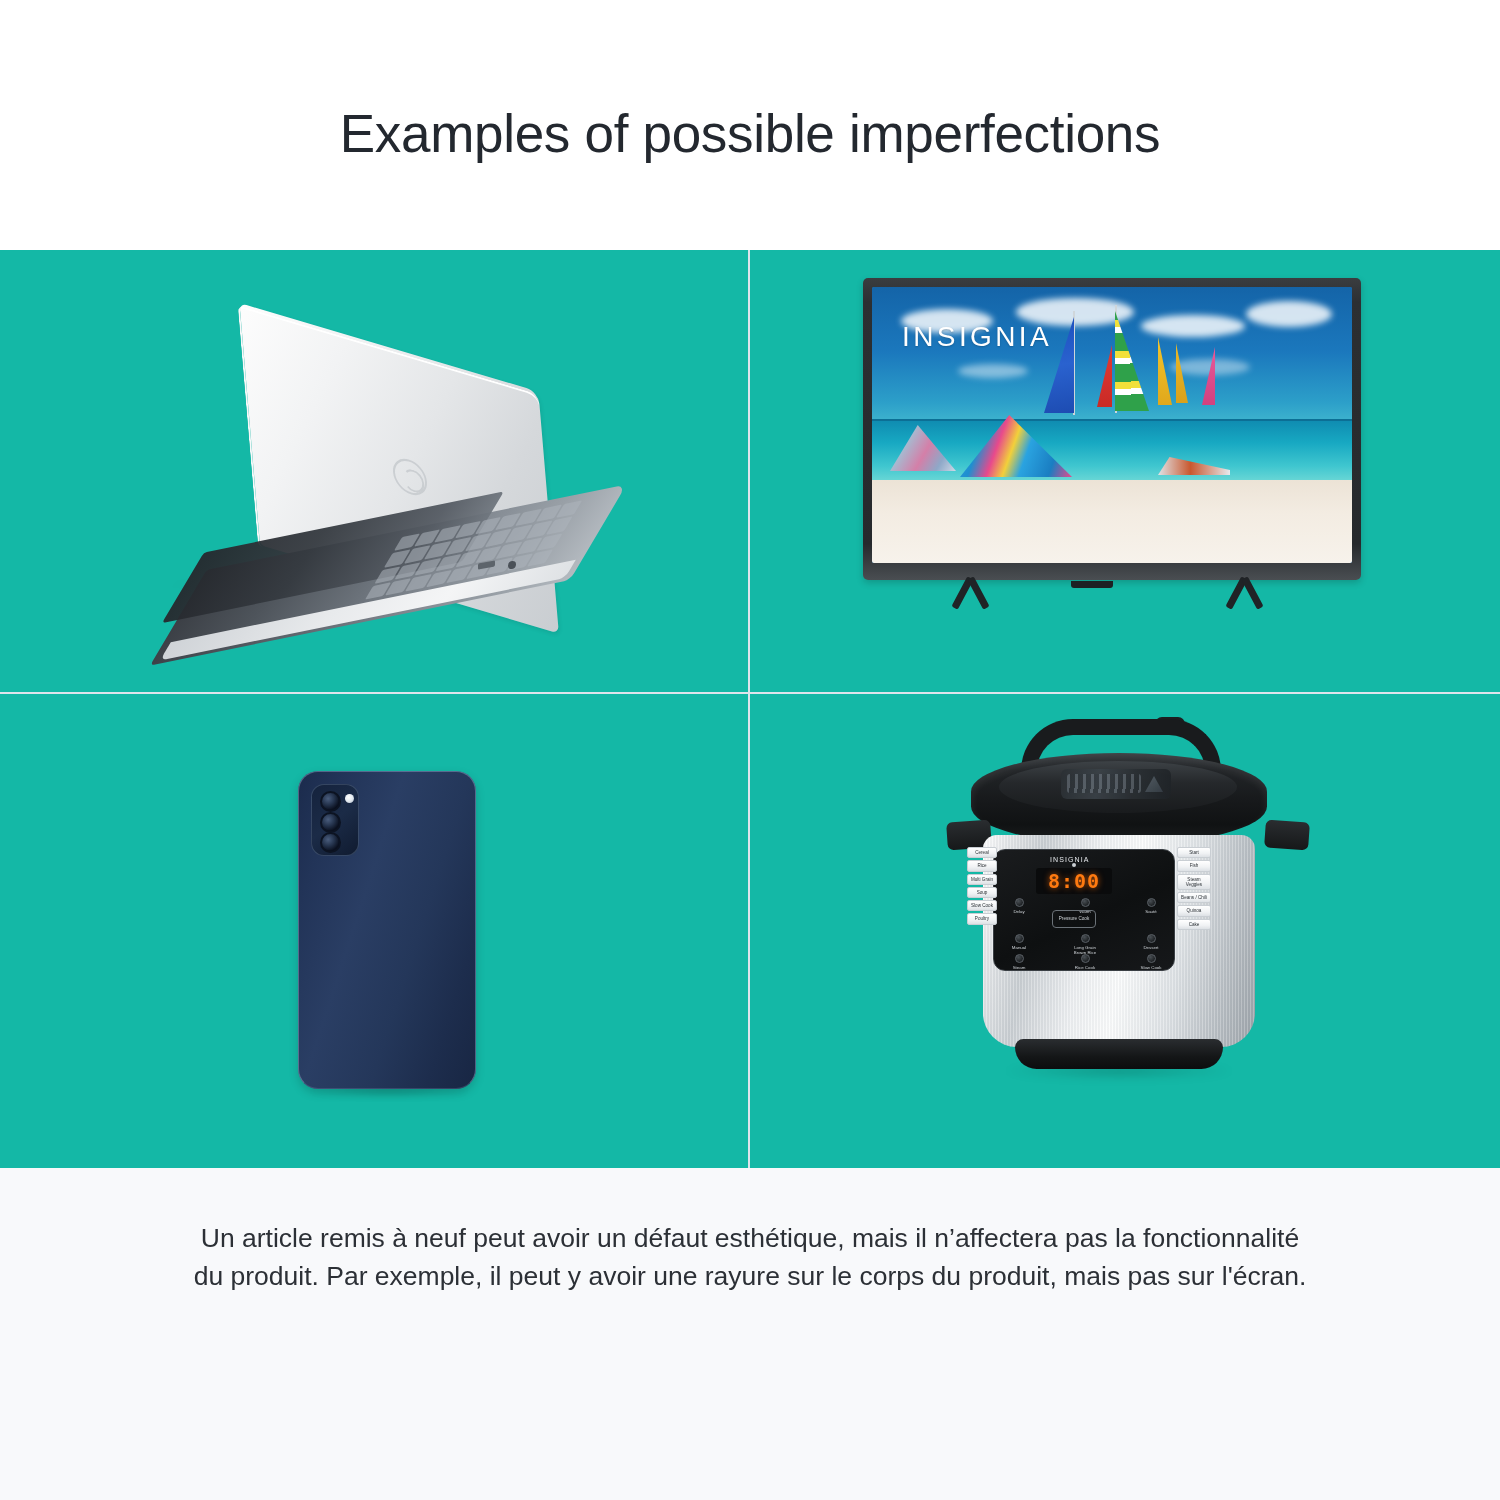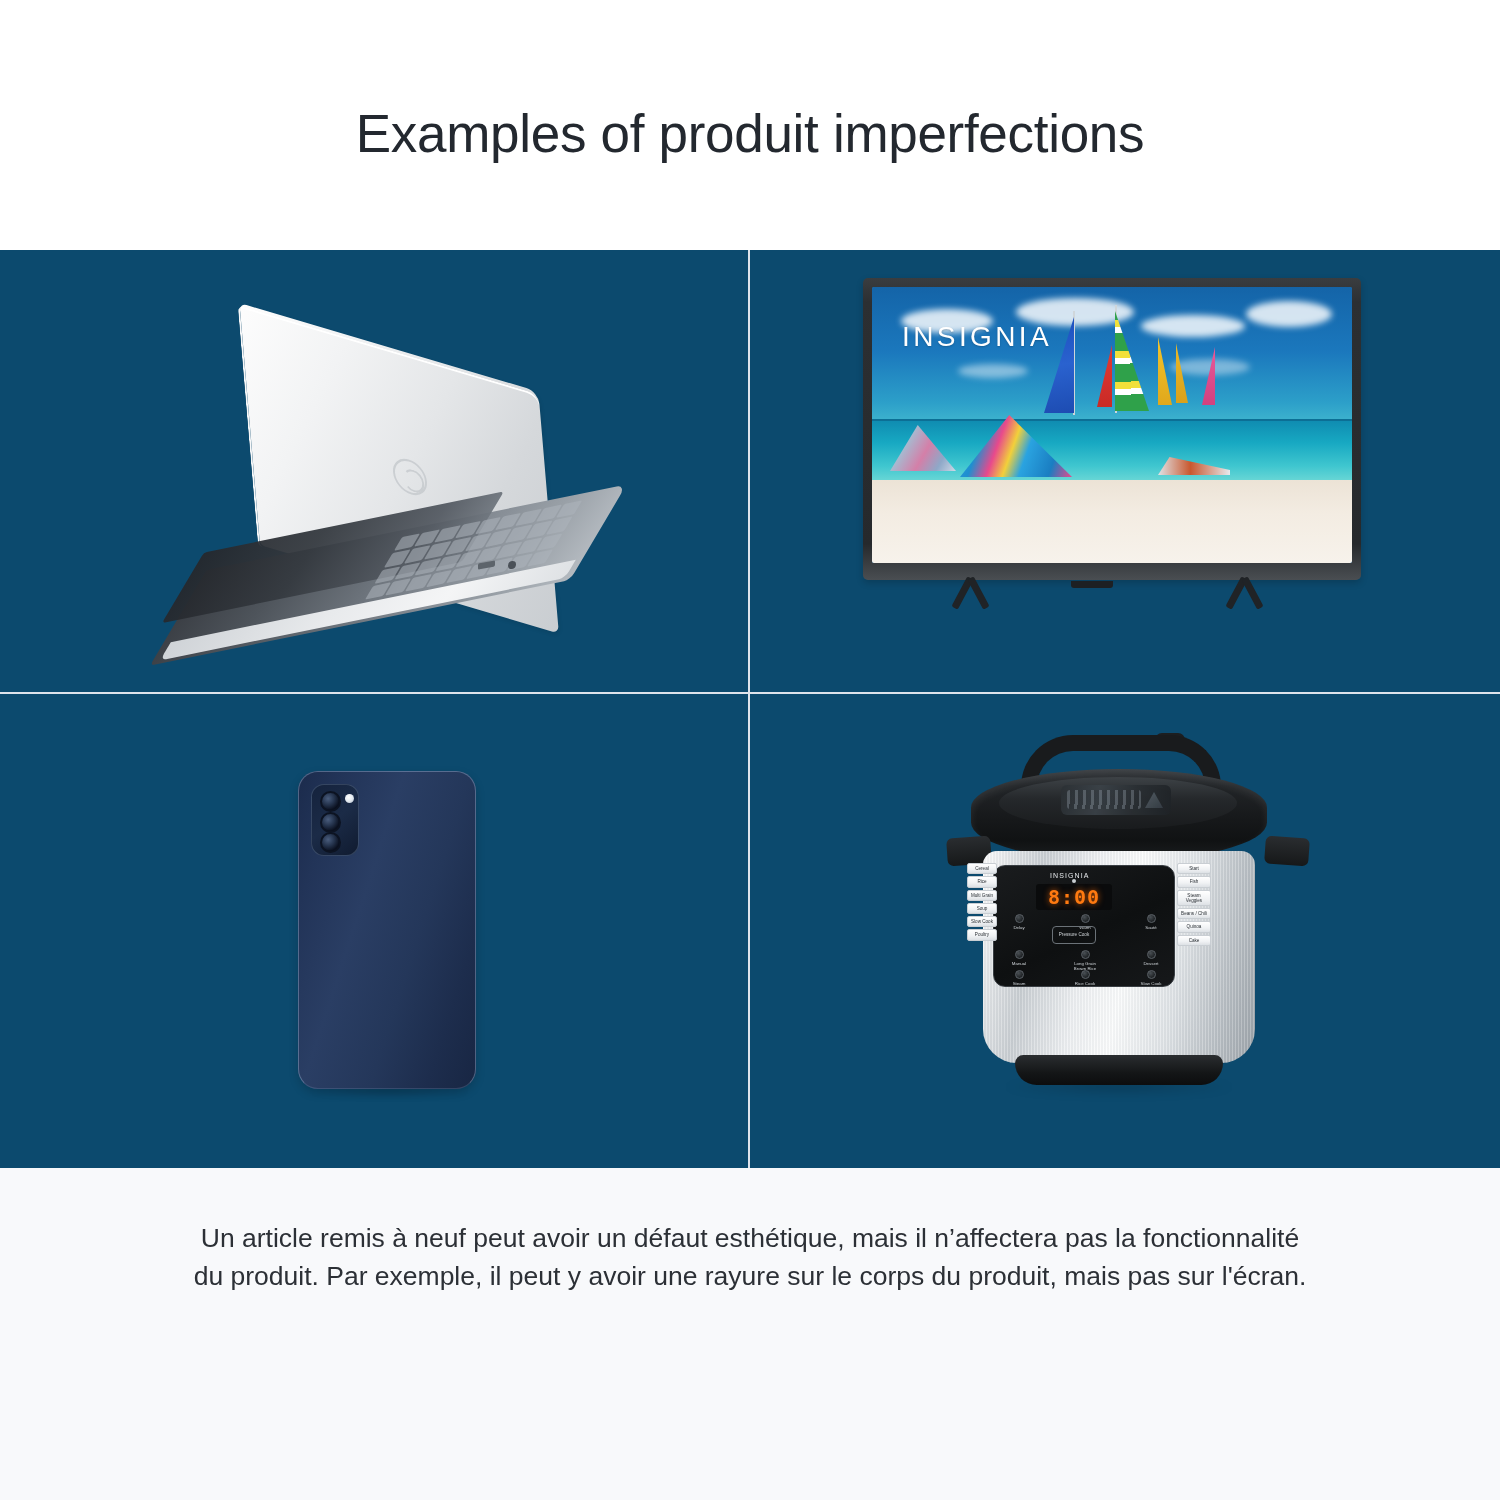--- a/index.html
+++ b/index.html
@@ -47,21 +47,21 @@
     width: 1500px;
     height: 918px;
     display: grid;
     grid-template-columns: 748px 752px;
     grid-template-rows: 443px 475px;
     background: #ffffff;
   }
   .cell {
     position: relative;
     overflow: hidden;
-    background: #0c4a6e;
+    background: #14b8a6;
   }
   .divider-v {
     position: absolute;
     left: 748px;
     top: 0;
     width: 2px;
     height: 918px;
     background: #dfe4ec;
     z-index: 6;
   }
@@ -331,21 +331,21 @@
     position: absolute;
     left: 12px; top: 314px;
     width: 158px; height: 12px;
     background: radial-gradient(ellipse at center, rgba(0,0,0,.17) 0%, rgba(0,0,0,0) 74%);
     filter: blur(3px);
   }
 
   
   .pc-wrap {
     position: absolute;
-    left: 215px; top: 40px;
+    left: 215px; top: 24px;
     width: 330px; height: 390px;
   }
   .pc-lid-handle {
     position: absolute;
     left: 58px; top: 2px;
     width: 200px; height: 52px;
     border: 16px solid #191b1d;
     border-bottom: none;
     border-radius: 92px 92px 0 0;
     background: transparent;
@@ -548,21 +548,21 @@
     font-weight: 400;
   }
   .footer p + p { }
 </style>
 </head>
 <body>
 
 <div class="page">
 
   <div class="header">
-    <div class="title-line">Examples of produit imperfections</div>
+    <div class="title-line">Examples of possible imperfections</div>
   </div>
 
   <div class="grid">
     <div class="divider-v"></div>
     <div class="divider-h"></div>
 
     <div class="cell">
       <div class="laptop-wrap">
         <div class="laptop-shadow"></div>
         <div class="lid"></div>

